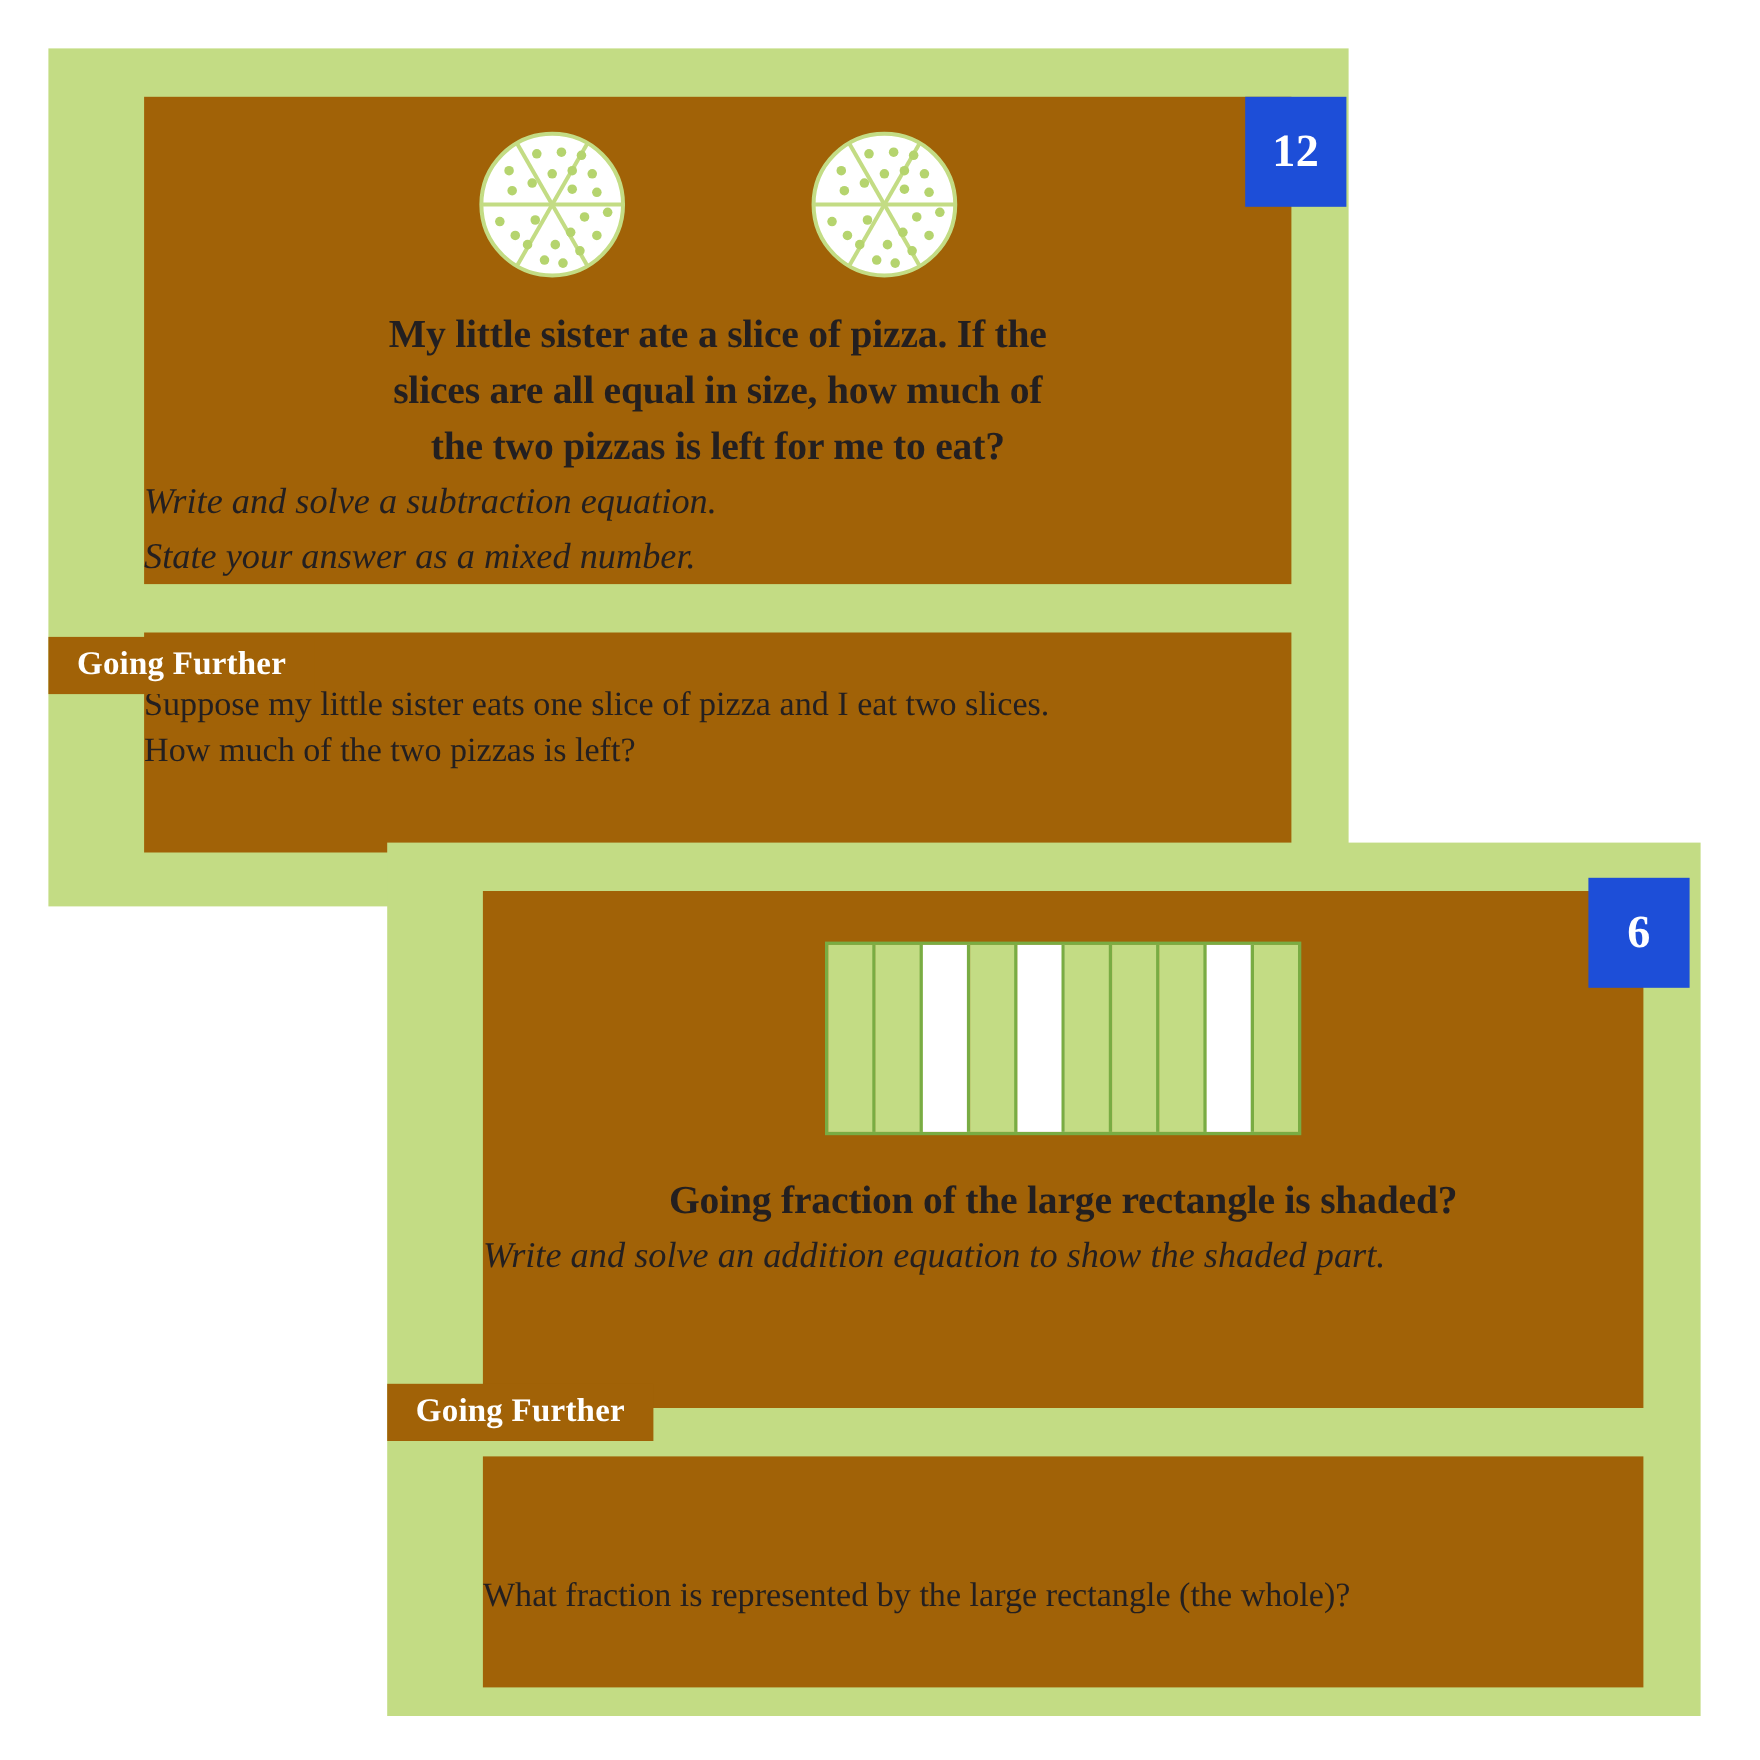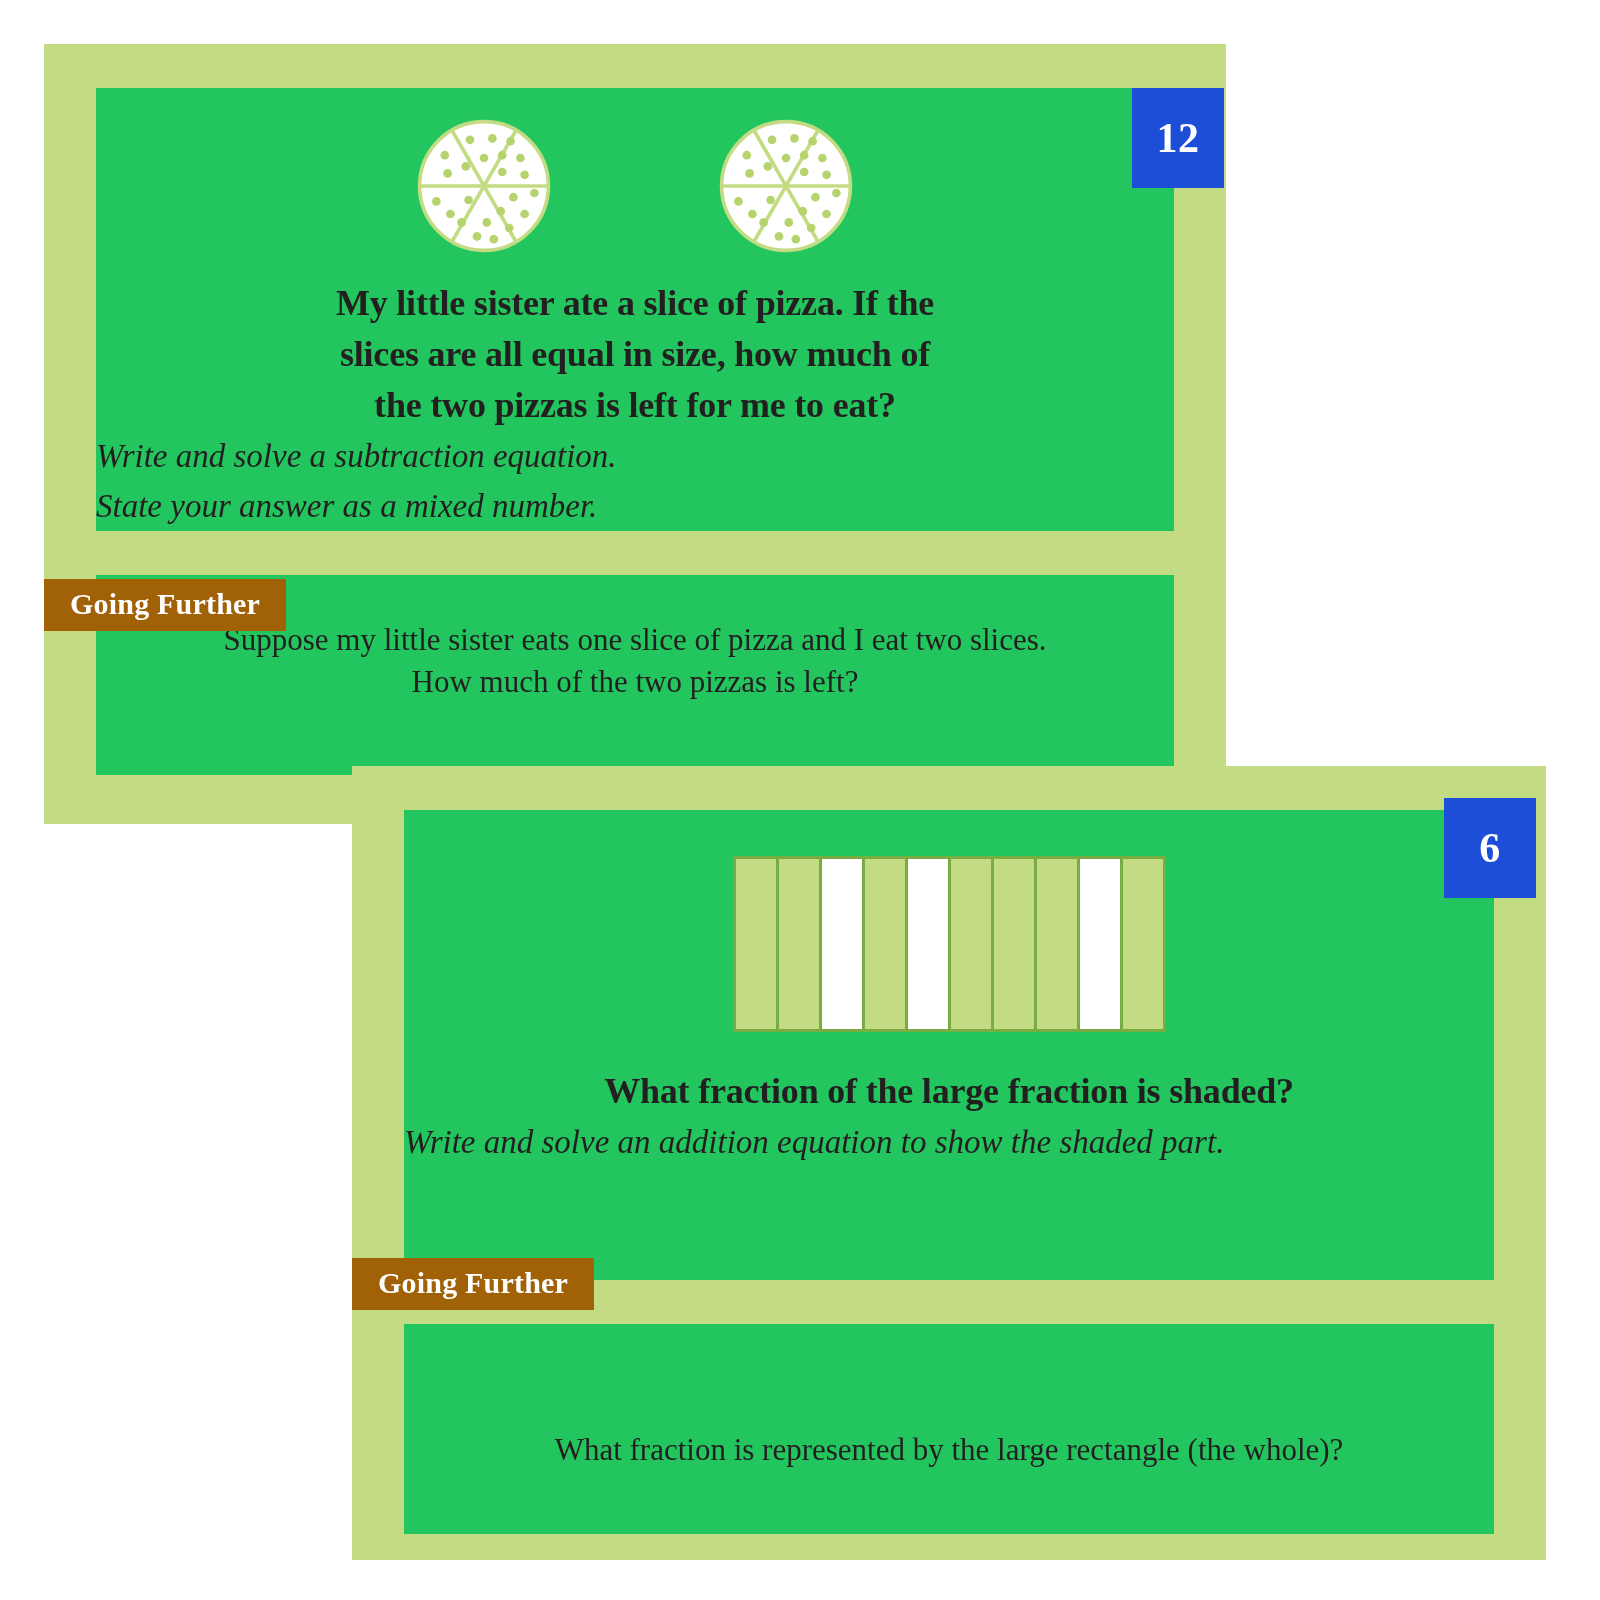--- a/index.html
+++ b/index.html
@@ -34,23 +34,24 @@
     padding: 44px 52px 0 52px;
   }
   .card-2 {
     left: 352px; top: 766px;
     width: 1194px; height: 794px;
     padding: 44px 52px 0 52px;
   }
 
   
   .panel {
-    background: #22c55e;
+    background: #a16207;
     box-sizing: border-box;
     position: relative;
+    margin-left: 35px;
   }
   .panel-main-1 { height: 443px; }
   .panel-main-2 { height: 470px; }
 
   .panel-gf {
     margin-top: 44px;
     box-sizing: border-box;
   }
   .panel-gf-1 { height: 200px; }
   .panel-gf-2 { height: 210px; }
@@ -99,21 +100,21 @@
   }
   .q-sub {
     text-align: left;
     font-family: "Liberation Serif", serif;
     font-style: italic;
     font-size: 33px;
     line-height: 50px;
     color: #231f20;
   }
   .gf-body {
-    text-align: center;
+    text-align: left;
     font-family: "Liberation Serif", serif;
     font-size: 31px;
     line-height: 42px;
     color: #231f20;
   }
 
   
   .pizza-row {
     display: flex;
     justify-content: center;
@@ -257,21 +258,21 @@
           <div class="cell blank"></div>
           <div class="cell shaded"></div>
           <div class="cell shaded"></div>
           <div class="cell shaded"></div>
           <div class="cell blank"></div>
           <div class="cell shaded"></div>
         </div>
       </div>
 
       <div class="main-text-2">
-        <div class="q-main">What fraction of the large fraction is shaded?</div>
+        <div class="q-main">Going fraction of the large rectangle is shaded?</div>
         <div class="q-sub">Write and solve an addition equation to show the shaded part.</div>
       </div>
     </div>
 
     <div class="panel panel-gf panel-gf-2">
       <div class="gf-text-2">
         <div class="gf-body">What fraction is represented by the large rectangle (the whole)?</div>
       </div>
     </div>
 

